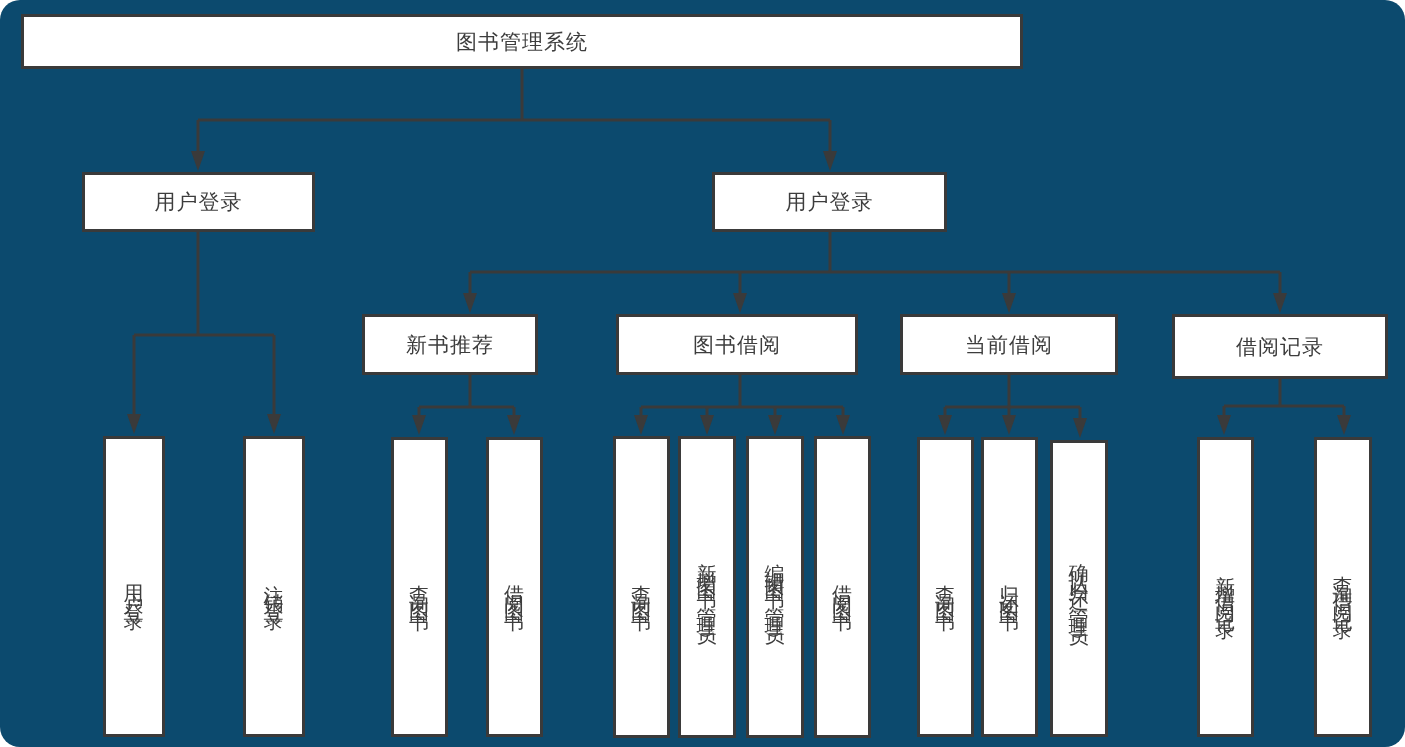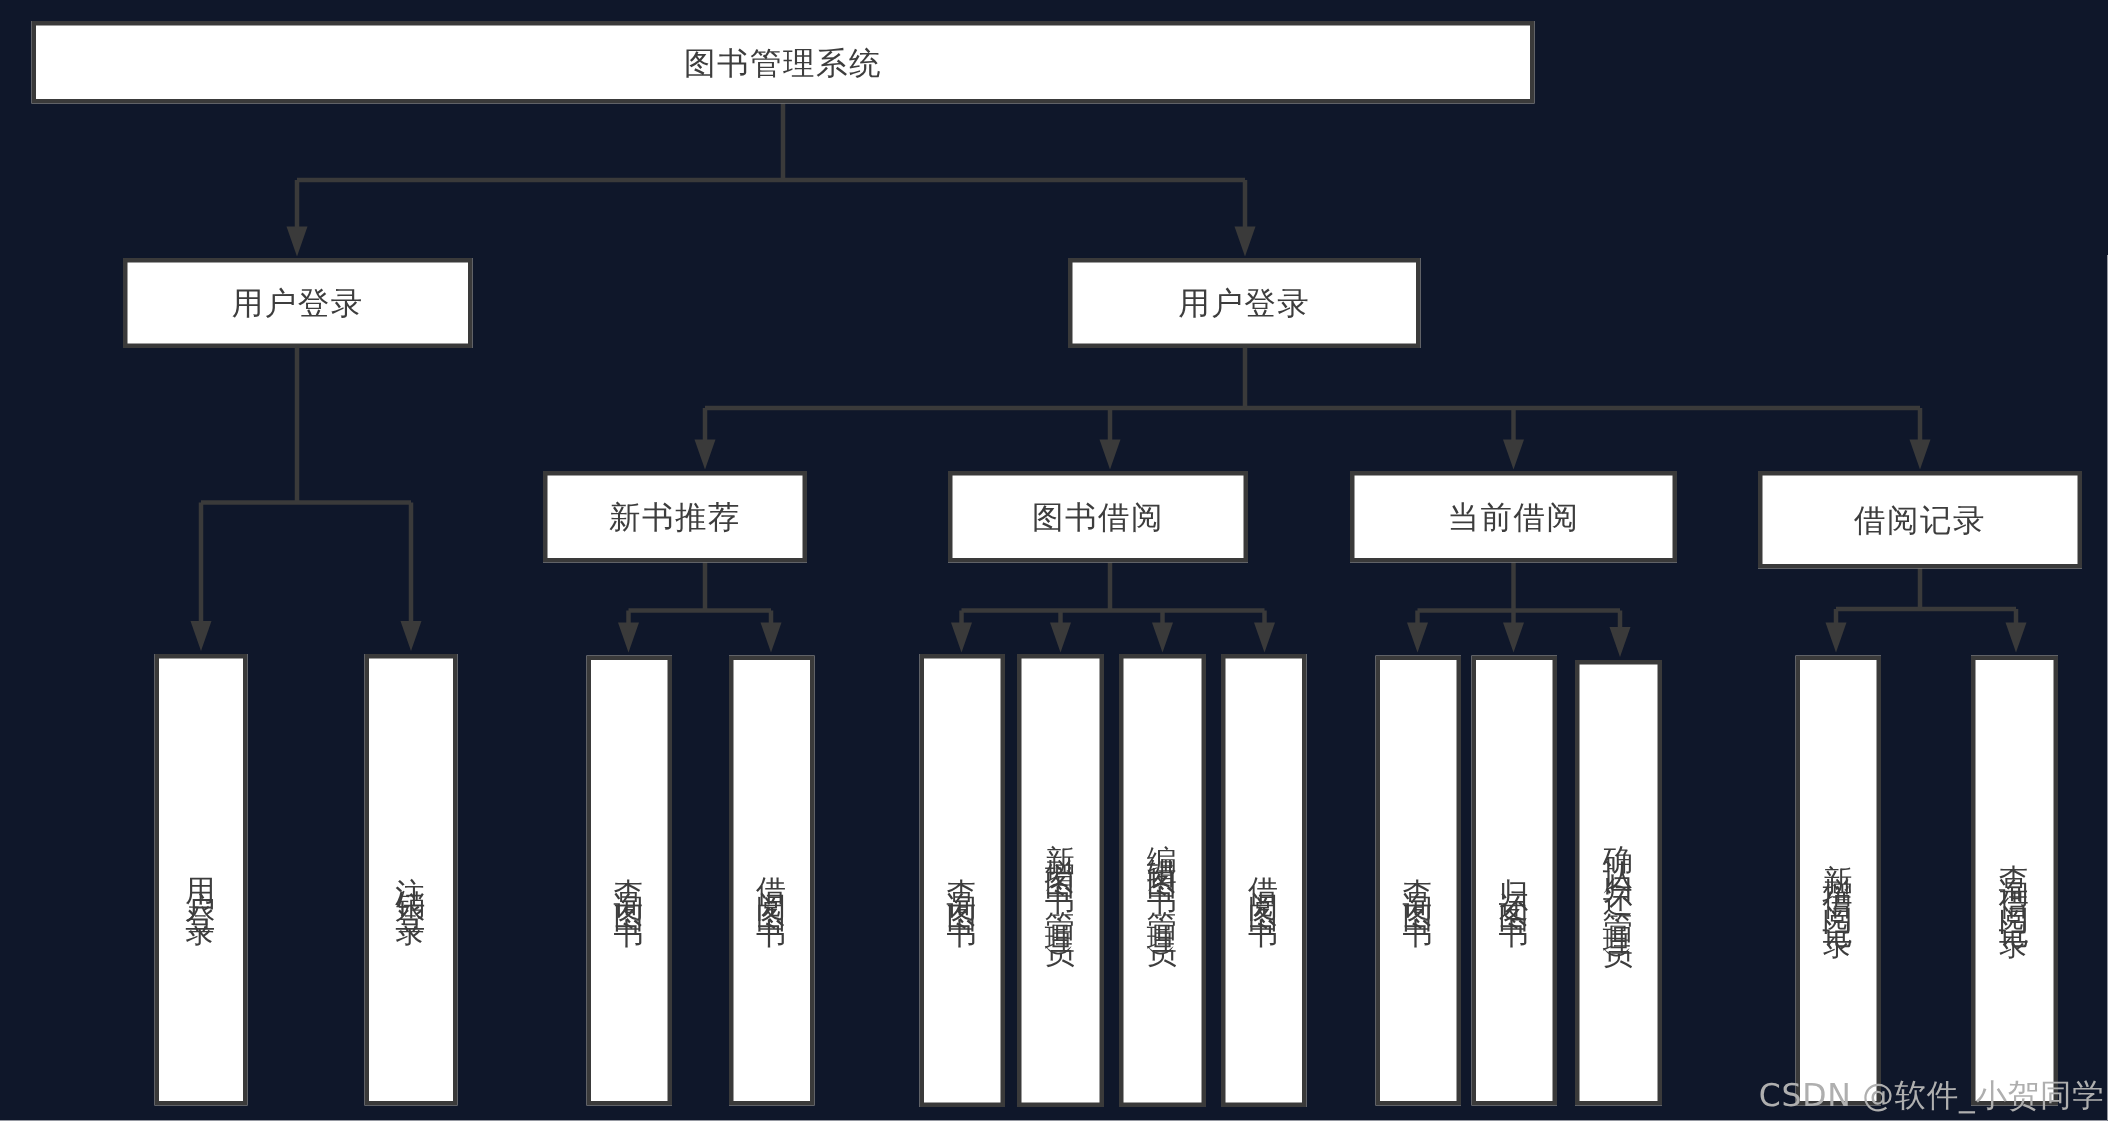--- a/index.html
+++ b/index.html
@@ -5,22 +5,23 @@
   html, body {
     margin: 0;
     padding: 0;
     background: #ffffff;
     font-family: "DejaVu Sans", "Liberation Sans", sans-serif;
   }
   #canvas {
     position: relative;
     width: 1405px;
     height: 747px;
-    background: #0f172a;
+    background: #0c4a6e;
     overflow: hidden;
+    border-radius: 20px;
   }
   #connector-layer {
     position: absolute;
     left: 0;
     top: 0;
     z-index: 1;
   }
   .node {
     position: absolute;
     box-sizing: border-box;
@@ -43,21 +44,21 @@
     font-size: 20px;
     line-height: 1;
     letter-spacing: 9px;
     white-space: nowrap;
   }
   
   .n-root        { left: 21px;   top: 14px;  width: 1002px; height: 55px; }
   .n-user-login  { left: 82px;   top: 172px; width: 233px;  height: 60px; }
   .n-book-mgmt   { left: 712px;  top: 172px; width: 235px;  height: 60px; }
   .n-new-book    { left: 362px;  top: 314px; width: 176px;  height: 61px; }
-  .n-borrow      { left: 632px;  top: 314px; width: 200px;  height: 61px; }
+  .n-borrow      { left: 616px;  top: 314px; width: 242px;  height: 61px; }
   .n-current     { left: 900px;  top: 314px; width: 218px;  height: 61px; }
   .n-record      { left: 1172px; top: 314px; width: 216px;  height: 65px; }
 
   .lf-0  { left: 103px;  top: 436px; width: 62px; height: 301px; }
   .lf-1  { left: 243px;  top: 436px; width: 62px; height: 301px; }
   .lf-2  { left: 391px;  top: 437px; width: 57px; height: 300px; }
   .lf-3  { left: 486px;  top: 437px; width: 57px; height: 300px; }
   .lf-4  { left: 613px;  top: 436px; width: 57px; height: 302px; }
   .lf-5  { left: 678px;  top: 436px; width: 58px; height: 302px; }
   .lf-6  { left: 746px;  top: 436px; width: 58px; height: 302px; }
@@ -181,15 +182,14 @@
   <div class="node v lf-10">
     <span class="label">确认归还（管理员）</span>
   </div>
   <div class="node v lf-11">
     <span class="label">新增借阅记录</span>
   </div>
   <div class="node v lf-12">
     <span class="label">查询借阅记录</span>
   </div>
 
-  <div id="watermark">CSDN @软件_小贺同学</div>
 
 </div>
 
 </body></html>

